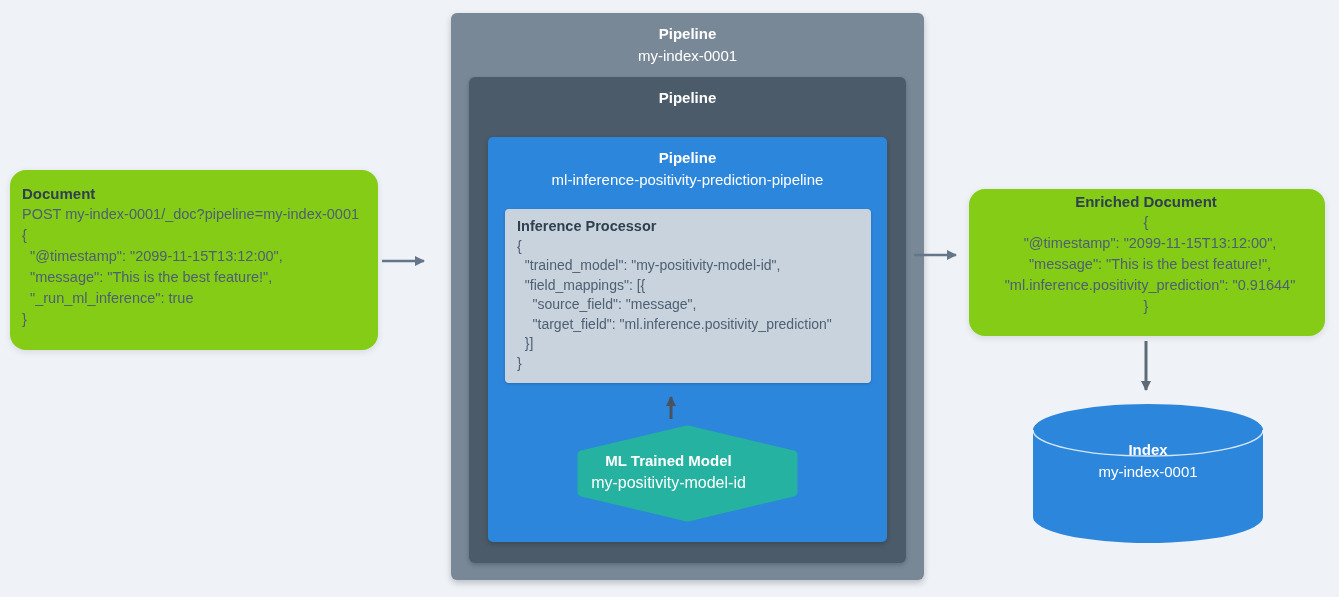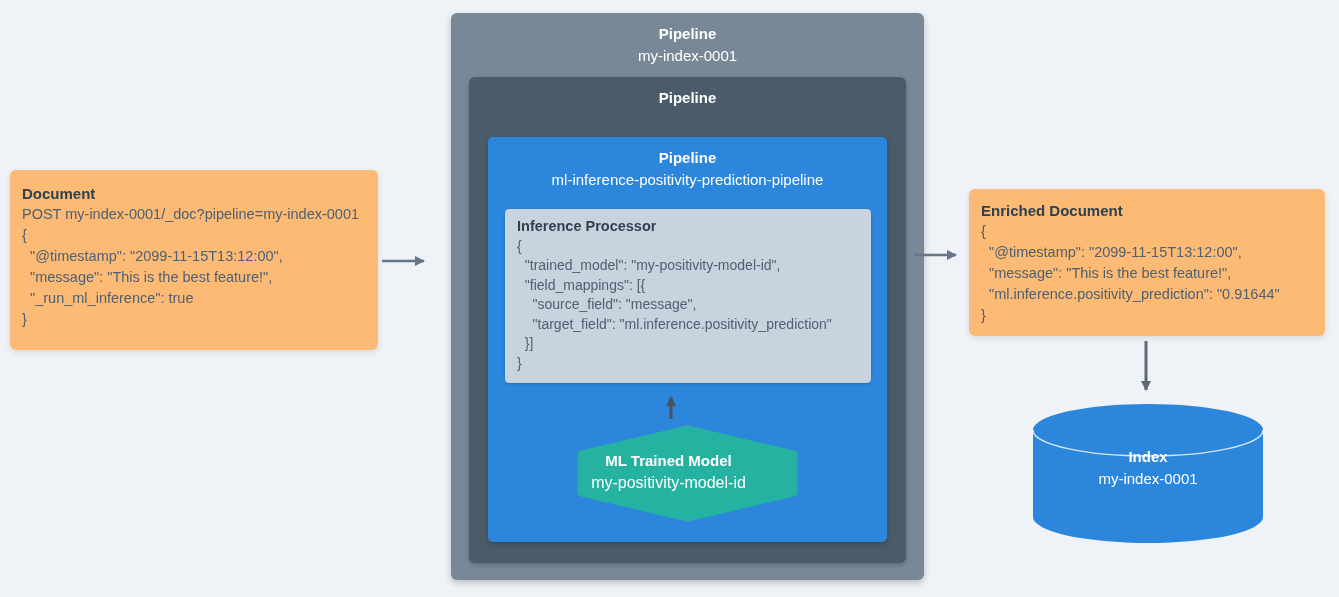--- a/index.html
+++ b/index.html
@@ -12,26 +12,26 @@
     position: relative;
     width: 1339px;
     height: 597px;
     background: #eff2f6;
     overflow: hidden;
   }
 
   
   .card {
     position: absolute;
-    background: #fdba74;
-    border-radius: 6px;
+    background: #84cc16;
+    border-radius: 16px;
     box-shadow: 0 2px 6px rgba(52,67,86,.13);
   }
   #doc-card   { left:10px;  top:170px; width:368px; height:180px; padding:13px 14px 0 12px; }
-  #enrich-card{ left:969px; top:189px; width:356px; height:147px; padding:11px 14px 0 12px; }
+  #enrich-card{ left:969px; top:189px; width:356px; height:147px; padding:2px 14px 0 12px;text-align:center; }
   .card-title { font-weight:bold; font-size:15px; color:#2f4050; line-height:21px; }
   .code {
     margin:0; font-family:inherit; font-size:14.5px; color:#4e6073;
     line-height:21px; white-space:pre;
   }
 
   
   .pbox { position:absolute; border-radius:6px; }
   #outer-box  { left:435px; top:13px; width:473px; height:567px; background:#798897; box-shadow:0 3px 6px rgba(30,40,55,.25);margin-left:16px; }
   #middle-box { left:18px;  top:64px; width:437px; height:486px; background:#4c5b69; box-shadow:0 2px 5px rgba(0,0,0,.22); }
@@ -51,21 +51,21 @@
   
   #hexagon { position:absolute; left:89px; top:288px; width:183px; height:97px; }
   #hexagon svg { position:absolute; left:0; top:0; }
   .hex-text { position:absolute; left:0; top:25px; width:100%; text-align:center; }
   .hex-label { color:#fff; font-weight:bold; font-size:15px; line-height:22px; }
   .hex-name  { color:#fff; font-size:16px; line-height:22px; }
 
   
   #cylinder { position:absolute; left:1033px; top:403px; width:230px; height:141px; }
   #cylinder svg { position:absolute; left:0; top:0; }
-  .cyl-text { position:absolute; left:0; top:43px; width:100%; text-align:center; }
+  .cyl-text { position:absolute; left:0; top:36px; width:100%; text-align:center; }
   .cyl-label { color:#fff; font-weight:bold; font-size:15px; line-height:22px; }
   .cyl-name  { color:#fff; font-size:15px; line-height:22px; }
 
   
   #arrows { position:absolute; left:0; top:0; width:1339px; height:597px; pointer-events:none; z-index:20; }
 </style>
 </head>
 <body>
 
 <div class="canvas">

